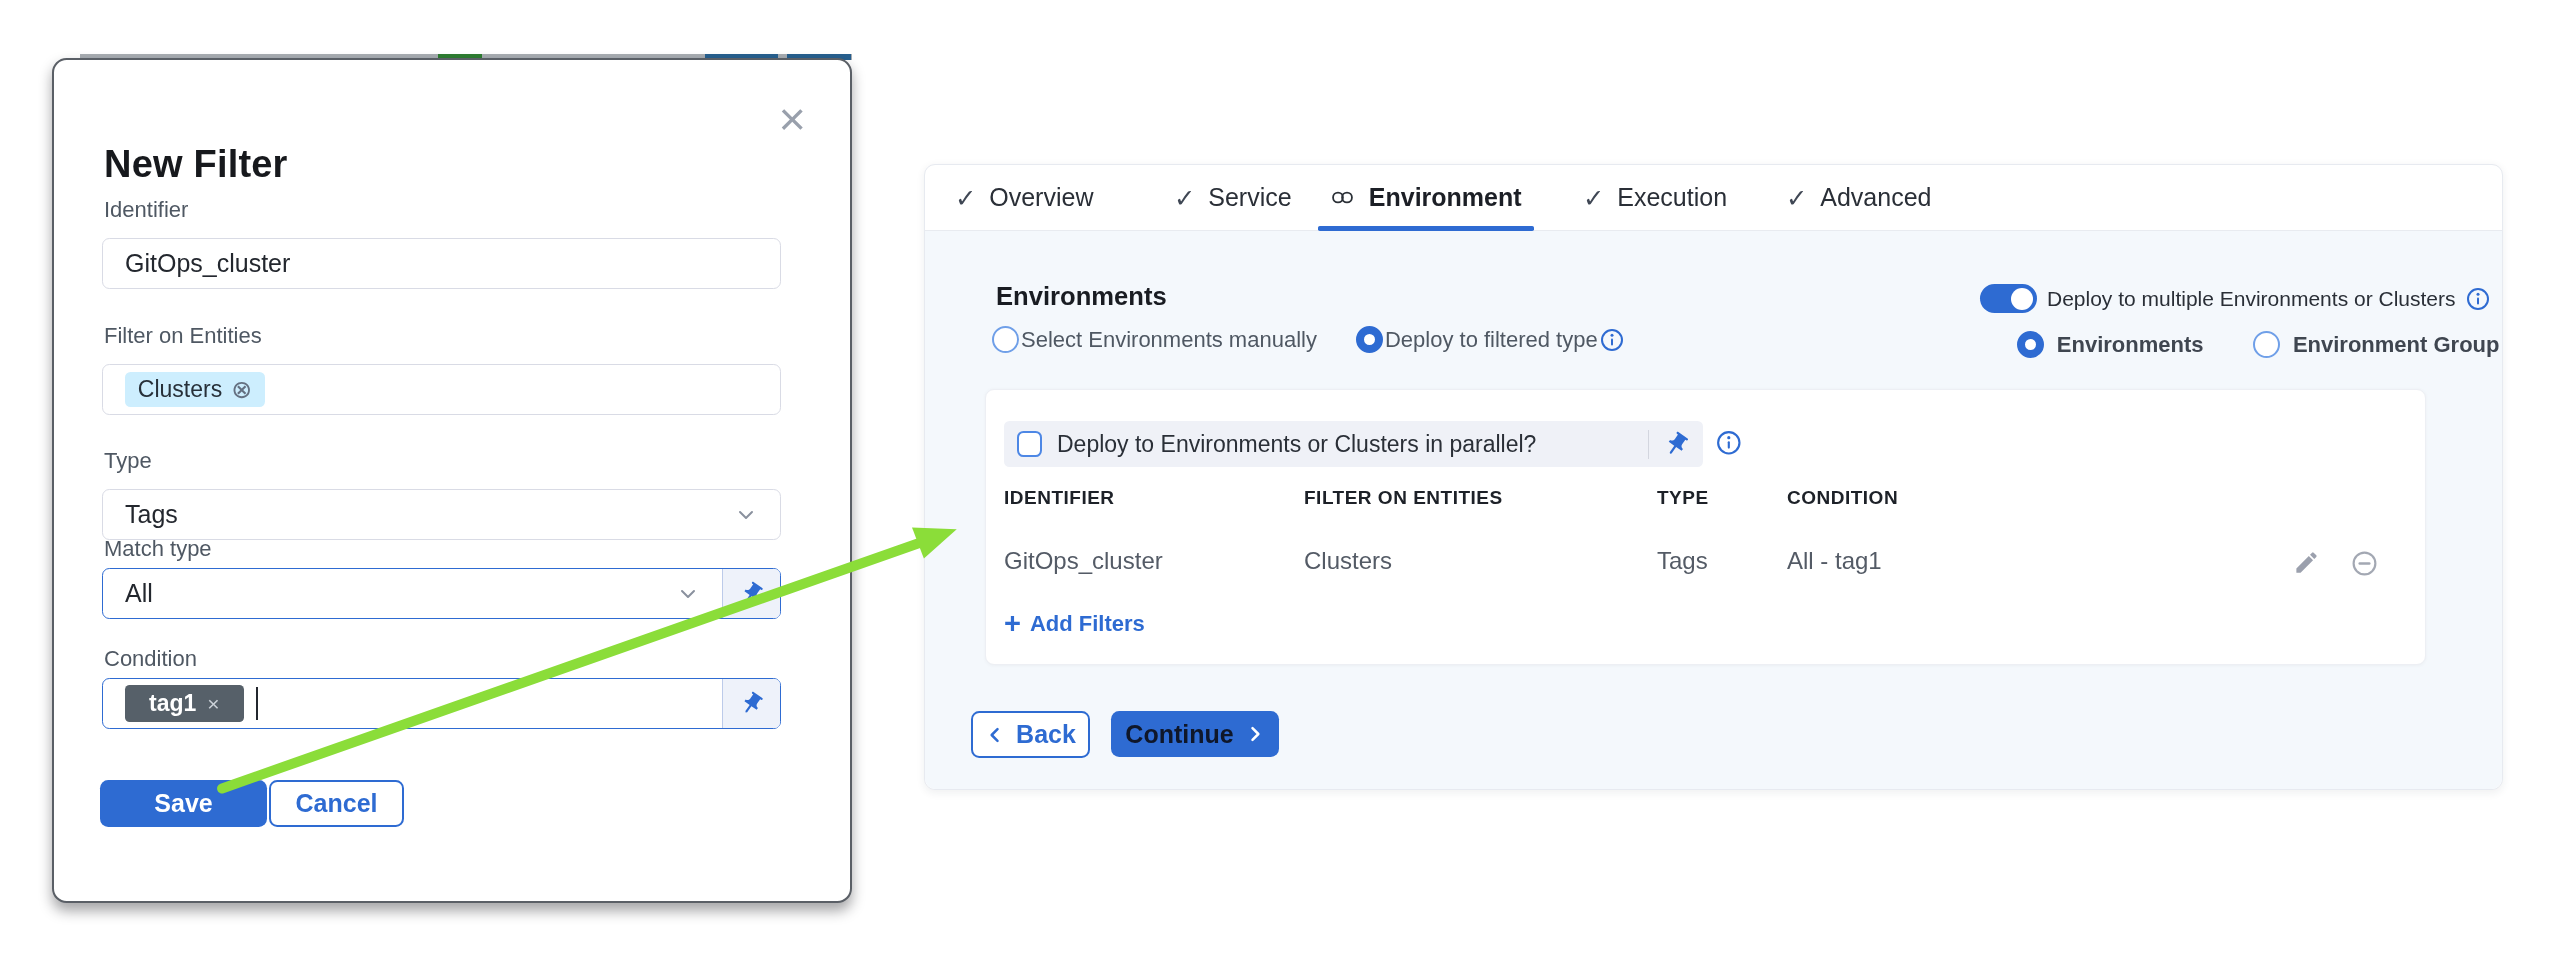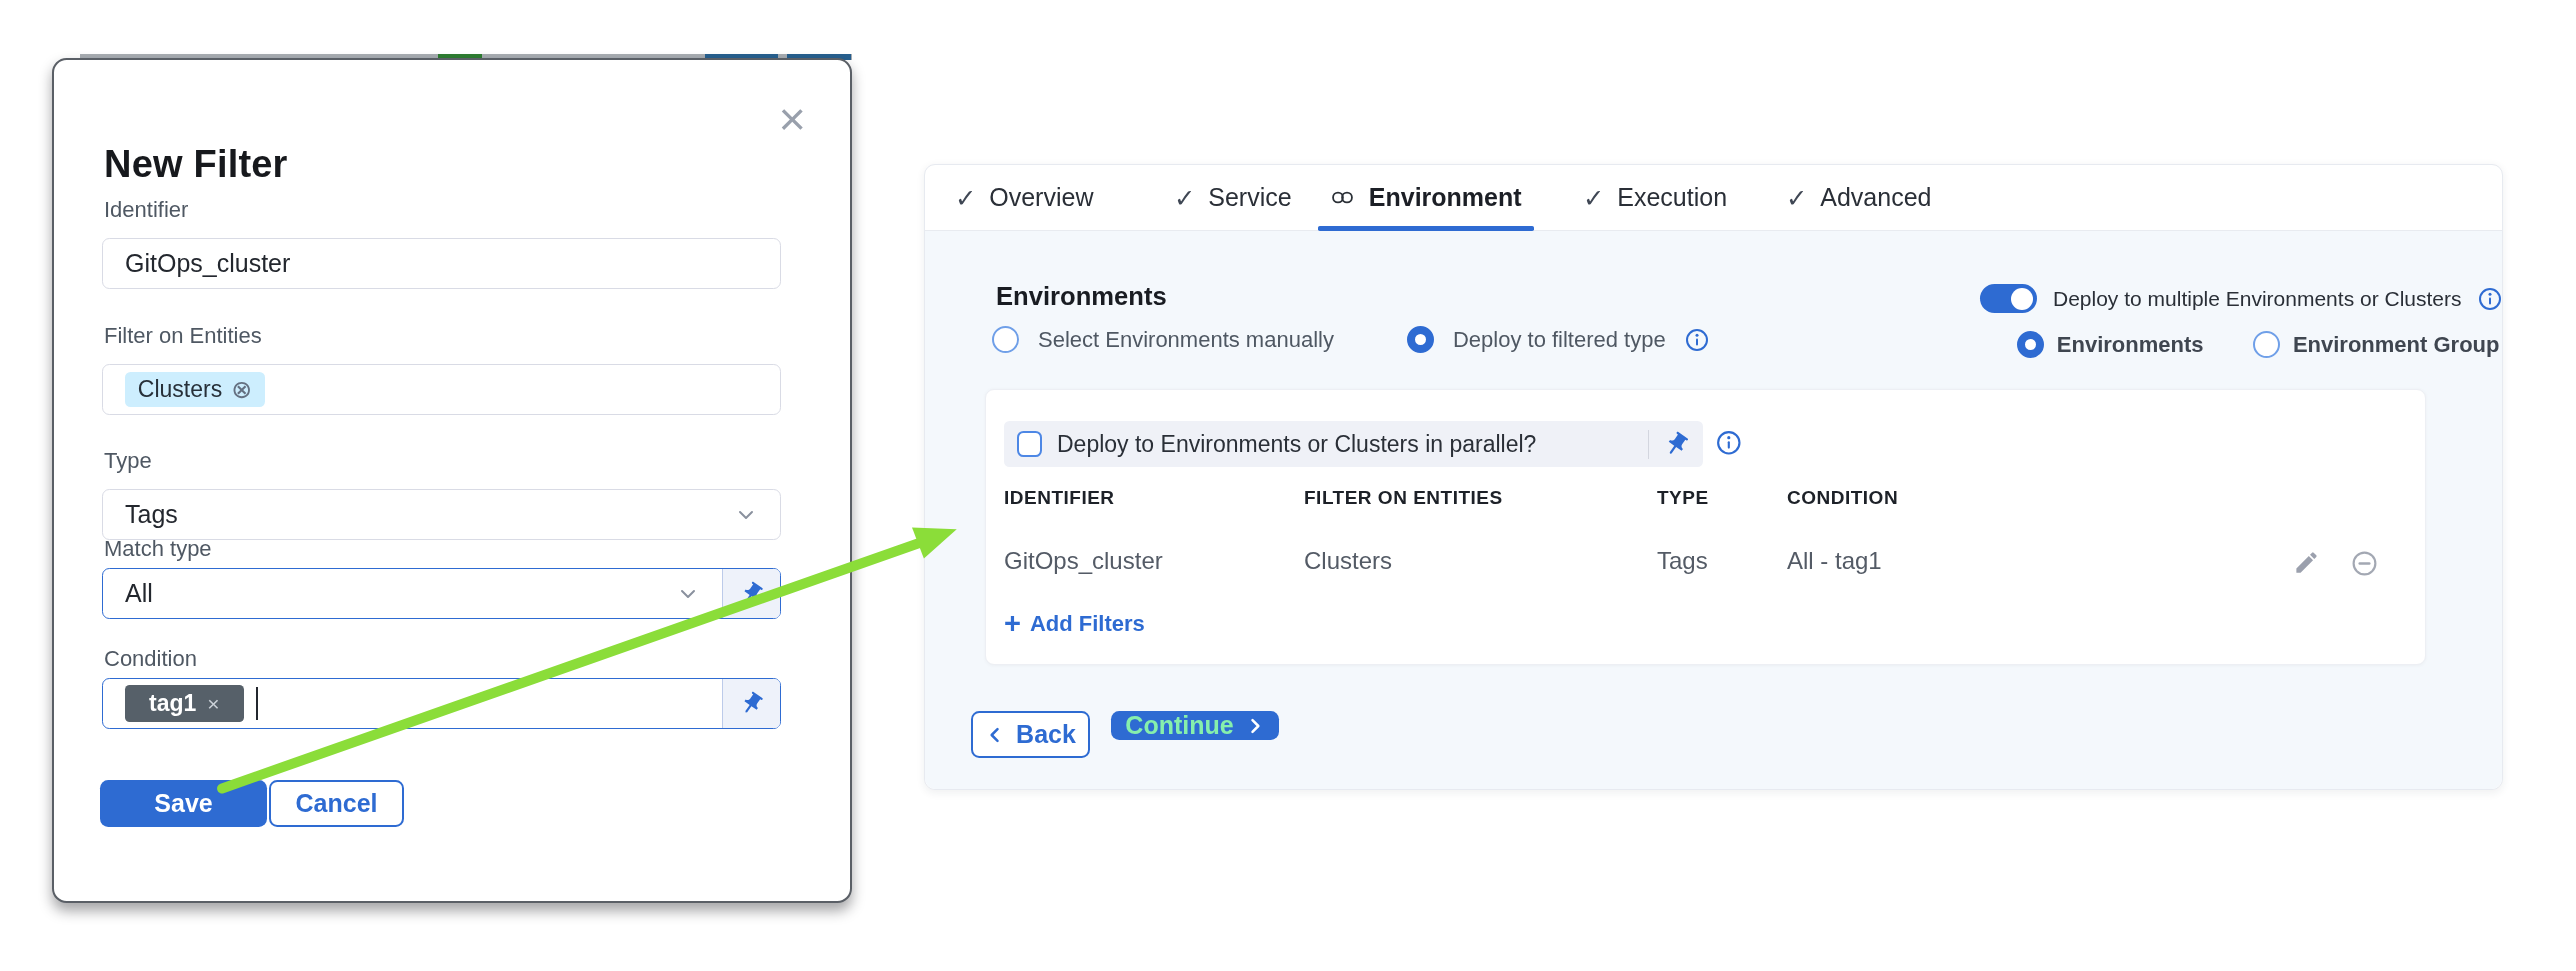--- a/index.html
+++ b/index.html
@@ -44,23 +44,23 @@
   .tabs{position:relative;height:65px;border-bottom:0.9px solid #e8ebf0;}
   .tab{position:absolute;top:0;height:65px;display:flex;align-items:center;gap:12.8px;font-size:25px;color:#2a2f37;cursor:pointer;}
   .tab .tick{font-size:25.6px;color:#3f4754;}
   .tab.active{font-weight:700;color:#1c1f26;}
   .tab-underline{position:absolute;left:-11px;right:-12.8px;bottom:-0.9px;height:4.6px;background:var(--primary);border-radius:1.8px;}
   .content{position:absolute;left:0;right:0;top:66px;bottom:0;background:var(--panel-bg);border-radius:0 0 11px 11px;}
   .h-env{position:absolute;left:71px;top:51px;font-size:25.6px;font-weight:700;color:#191c22;}
   .radio{width:27px;height:27px;border-radius:50%;box-sizing:border-box;background:#fff;flex:none;cursor:pointer;}
   .radio.off{border:2.3px solid #6f9fe8;}
   .radio.on{border:8.2px solid var(--primary);}
-  .radio-row{position:absolute;left:67px;top:95px;display:flex;align-items:center;gap:19px;font-size:22px;color:var(--text-gray);}
+  .radio-row{position:absolute;left:67px;top:95px;display:flex;align-items:center;gap:2px;font-size:22px;color:var(--text-gray);}
   .gap54{width:35px;}
-  .multi-row{position:absolute;left:1055px;top:53px;display:flex;align-items:center;gap:16px;font-size:21px;color:#2a2f37;}
+  .multi-row{position:absolute;left:1055px;top:53px;display:flex;align-items:center;gap:10px;font-size:21px;color:#2a2f37;}
   .toggle{width:57px;height:29px;border-radius:14.6px;background:var(--primary);position:relative;flex:none;cursor:pointer;}
   .toggle .knob{position:absolute;right:3.7px;top:3.7px;width:22px;height:22px;border-radius:50%;background:#fff;}
   .env-choice-row{position:absolute;left:1092px;top:100px;display:flex;align-items:center;gap:12.8px;font-size:22px;color:#3f4650;font-weight:600;}
   .gap40{width:24px;}
   
   .card{position:absolute;left:60px;top:158px;width:1441px;height:276px;background:#fff;border:0.9px solid #edeff4;
         border-radius:9px;box-shadow:0 0.9px 3.7px rgba(0,0,0,.04);box-sizing:border-box;}
   .parallel-row{position:absolute;left:18px;top:31px;width:699px;height:46px;background:var(--row-gray-bg);
                 border-radius:5.5px;display:flex;align-items:center;padding:0 12.8px;box-sizing:border-box;gap:14.6px;}
   .cb{width:25.6px;height:25.6px;border:2.7px solid #4d87e5;border-radius:6.4px;background:#fff;box-sizing:border-box;flex:none;cursor:pointer;}
@@ -71,21 +71,21 @@
   .tcell{position:absolute;font-size:24px;color:#545b66;top:157px;}
   .c0{left:18px;} .c1{left:318px;} .c2{left:671px;} .c3{left:801px;}
   .row-action{position:absolute;top:159px;cursor:pointer;}
   .act-edit{left:1307px;} .act-del{left:1364px;}
   .add-filters{position:absolute;left:18px;top:219px;display:flex;align-items:center;gap:9px;color:var(--link);cursor:pointer;}
   .add-filters .plus{font-size:29px;font-weight:600;line-height:1;}
   .add-filters .lbl{font-size:22px;font-weight:700;}
   
   .btn-back{position:absolute;left:46px;top:480px;width:119px;height:47px;background:#fff;color:var(--primary);
             border:2.3px solid var(--primary);}
-  .btn-continue{position:absolute;left:186px;top:480px;width:168px;height:29px;background:var(--primary);color:#86efac;}
+  .btn-continue{position:absolute;left:186px;top:480px;width:168px;height:46px;background:var(--primary);color:#0f172a;}
   
   .arrow-overlay{position:absolute;left:0;top:0;width:2576px;height:971px;z-index:40;pointer-events:none;}
   svg{display:block;}
 </style>
 </head>
 <body>
 
 <div class="stage">
 
   <div class="frag frag-base"></div>

